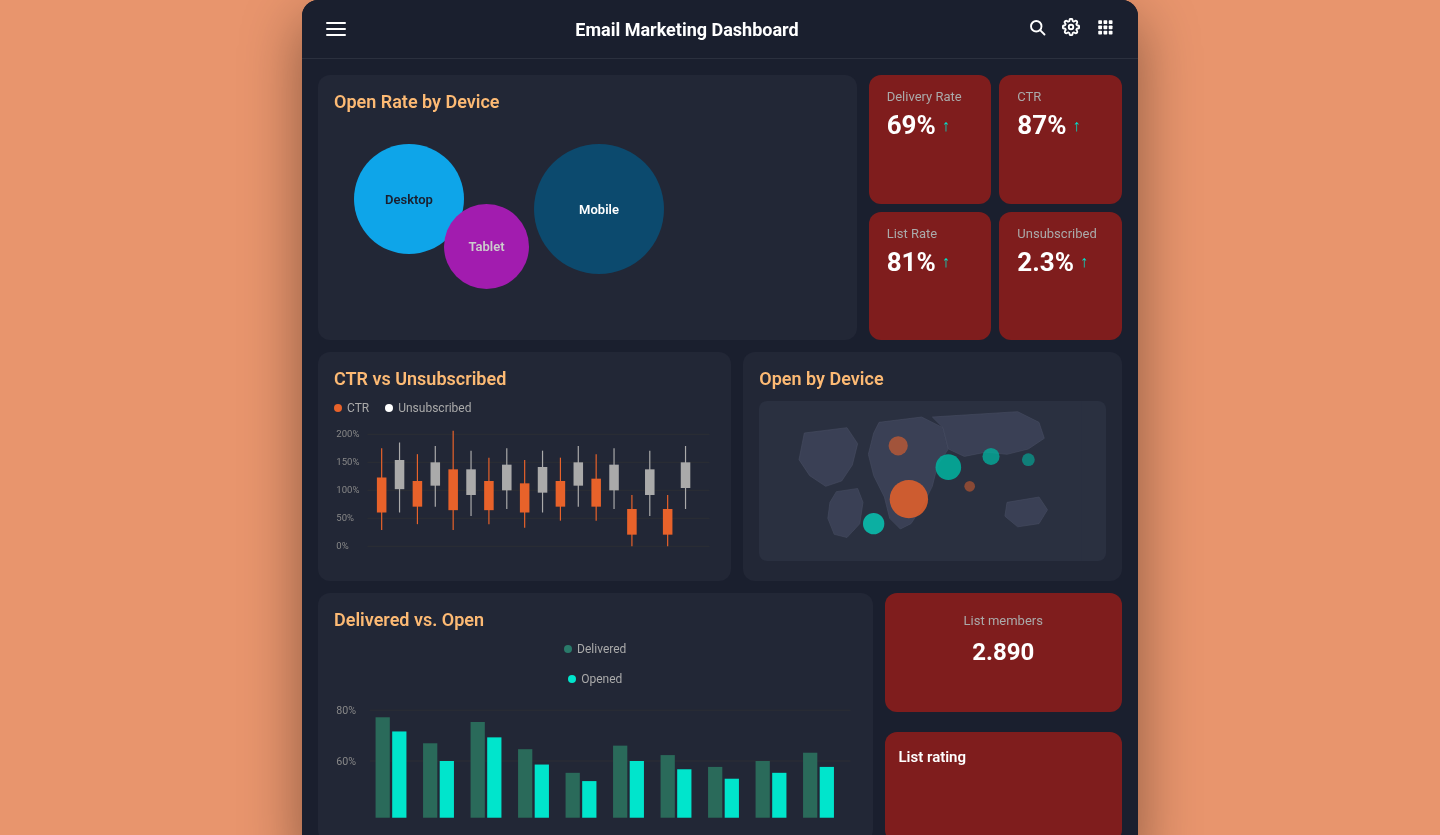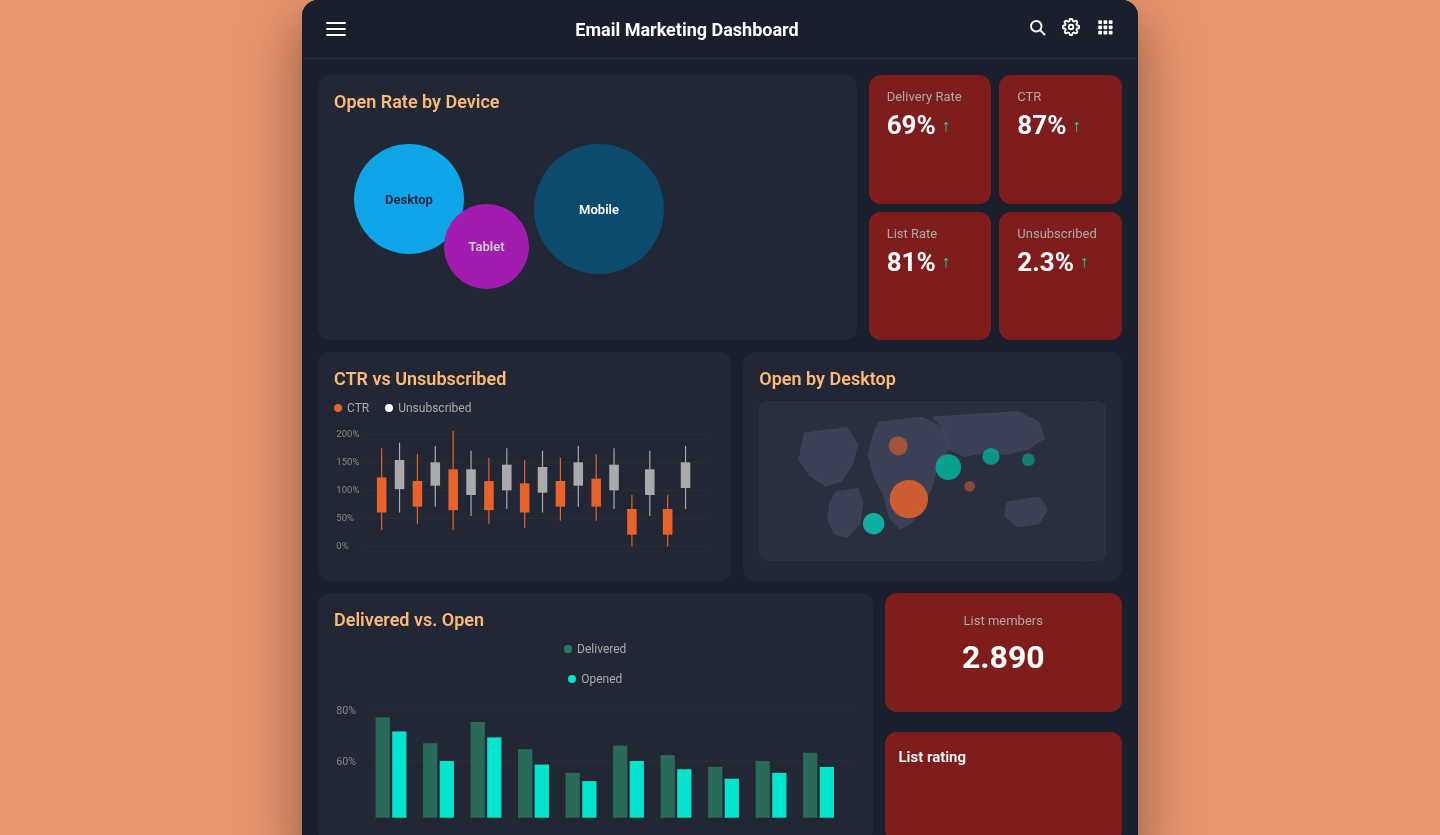--- a/index.html
+++ b/index.html
@@ -412,21 +412,21 @@
             <line x1="280" y1="60" x2="280" y2="104" stroke="#e8622a" stroke-width="1"></line>
             <rect x="276" y="72" width="8" height="22" fill="#e8622a"></rect>
 
             <line x1="295" y1="18" x2="295" y2="72" stroke="#aaa" stroke-width="1"></line>
             <rect x="291" y="32" width="8" height="22" fill="#aaa"></rect>
           </svg>
         </div>
       </div>
 
       <div class="card country-card">
-        <div class="card-title">Open by Desktop</div>
+        <div class="card-title">Open by Device</div>
         <div class="map-container">
           <svg viewBox="0 0 280 150">
 
             <rect width="280" height="150" fill="#2a3040"></rect>
 
             <path d="M90,20 L130,15 L150,25 L155,45 L145,60 L140,80 L130,100 L120,115 L110,120 L100,110 L95,90 L85,70 L80,50 L85,30 Z" fill="#3a4055" stroke="#4a5065" stroke-width="0.5"></path>
 
             <path d="M140,15 L220,10 L240,20 L245,35 L230,45 L210,50 L190,48 L170,52 L155,45 L150,25 Z" fill="#3a4055" stroke="#4a5065" stroke-width="0.5"></path>
 
             <path d="M20,30 L60,25 L70,40 L65,60 L55,75 L40,80 L25,70 L15,55 L18,40 Z" fill="#3a4055" stroke="#4a5065" stroke-width="0.5"></path>
@@ -504,21 +504,21 @@
 
             <rect x="395" y="48" width="12" height="55" fill="#2a6a5a"></rect>
             <rect x="409" y="60" width="12" height="43" fill="#00e5cc"></rect>
           </svg>
         </div>
       </div>
 
       <div class="list-stats">
         <div class="stat-card" style="text-align:center; padding: 20px 14px;">
           <div class="stat-label" style="text-align:center; margin-bottom:10px;">List members</div>
-          <div class="stat-value" style="justify-content:center; font-size:32px;">2.890</div>
+          <div class="stat-value" style="justify-content:center; font-size:24px;">2.890</div>
         </div>
         <div class="stat-card" style="text-align:center; padding: 16px 14px;">
           <div class="stat-label" style="text-align:left; font-size:15px; font-weight:600; color:#fff;">List rating</div>
         </div>
       </div>
     </div>
   </div>
 </div>
 
 </body></html>

